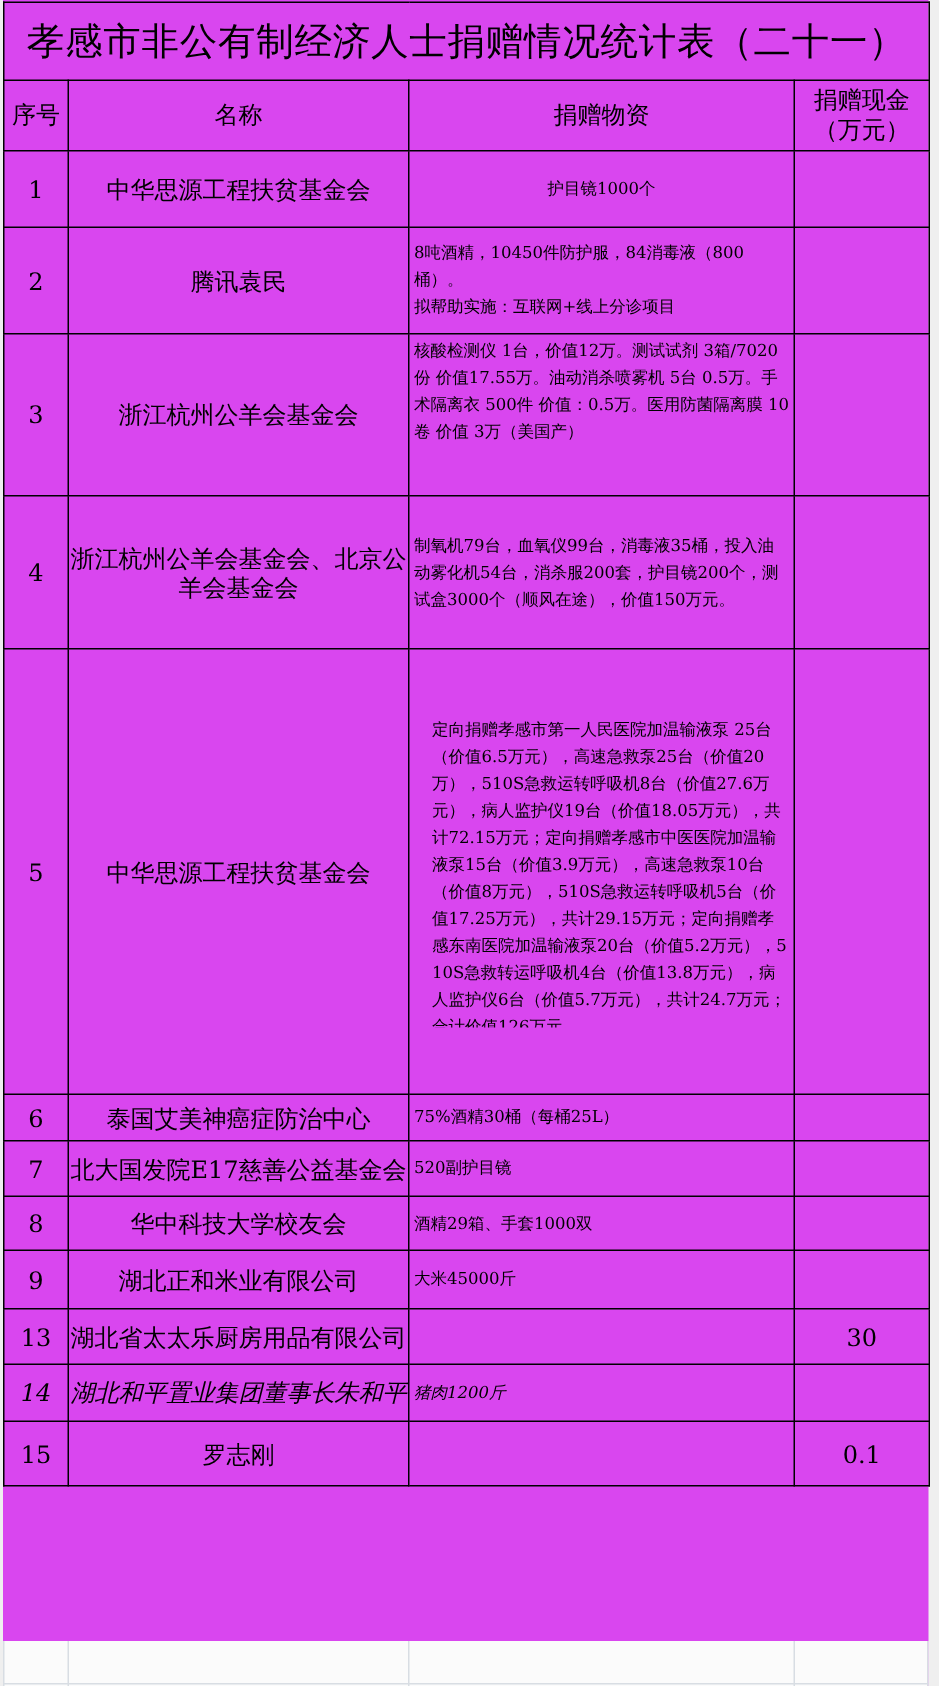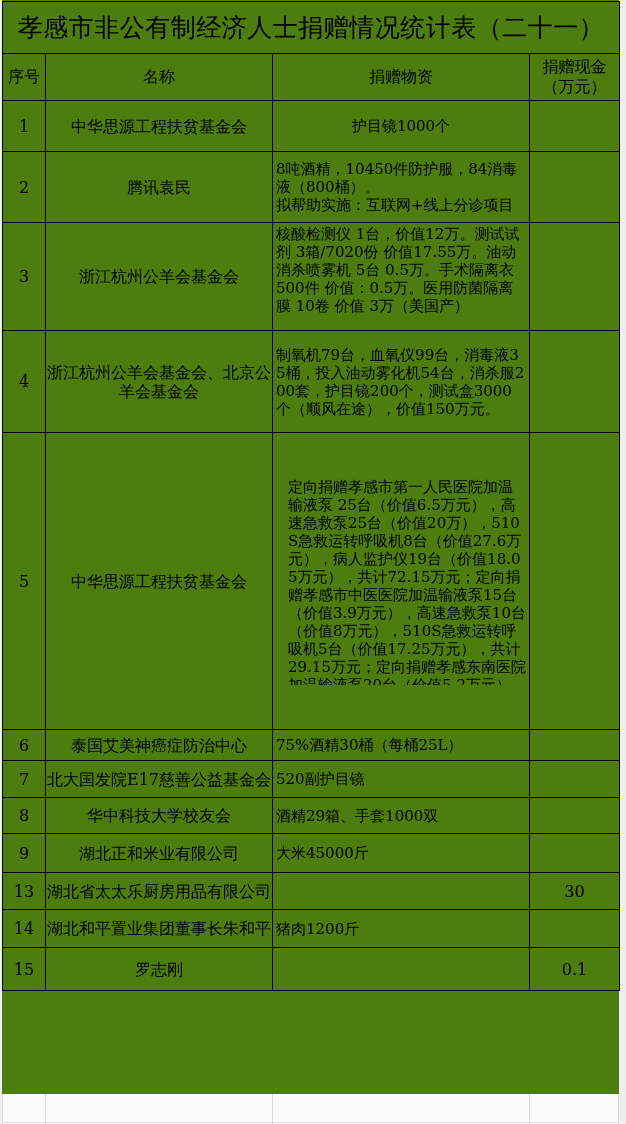--- a/index.html
+++ b/index.html
@@ -11,21 +11,21 @@
     overflow: hidden;
     font-family: "DejaVu Serif", "Liberation Serif", serif;
     color: #000;
   }
   .sheet {
     position: absolute;
     left: 2px;
     top: 0;
     width: 617px;
     height: 1124px;
-    background: #4d7c0f;
+    background: #d946ef;
   }
   table.main {
     border-collapse: collapse;
     table-layout: fixed;
     width: 617px;
     margin-top: 1px;
   }
   table.main td, table.main th {
     border: 1px solid #000;
     padding: 0;
@@ -52,21 +52,21 @@
     font-size: 16px;
   }
   td.c-name {
     text-align: center;
     font-size: 16px;
     padding: 0 2px;
     line-height: 19px;
   }
   td.c-name.nowrap { white-space: nowrap; }
   td.c-mat {
-    font-size: 15px;
+    font-size: 11px;
     text-align: left;
     vertical-align: middle;
   }
   .mat-inner {
     padding: 1px 3px;
     line-height: 18px;
     white-space: pre-line;
     word-break: break-all;
   }
   .mat-inner.clip {
@@ -203,21 +203,21 @@
     <td class="c-cash"></td>
   </tr>
           <tr style="height: 37px;">
     <td class="c-index">13</td>
     <td class="c-name">湖北省太太乐厨房用品有限公司</td>
     <td class="c-mat">
       <div class="mat-inner"></div>
     </td>
     <td class="c-cash">30</td>
   </tr>
-          <tr style="height: 38px;">
+          <tr style="height: 38px; font-style: italic;">
     <td class="c-index">14</td>
     <td class="c-name nowrap">湖北和平置业集团董事长朱和平</td>
     <td class="c-mat">
       <div class="mat-inner">猪肉1200斤</div>
     </td>
     <td class="c-cash"></td>
   </tr>
           <tr style="height: 43px;">
     <td class="c-index">15</td>
     <td class="c-name">罗志刚</td>

